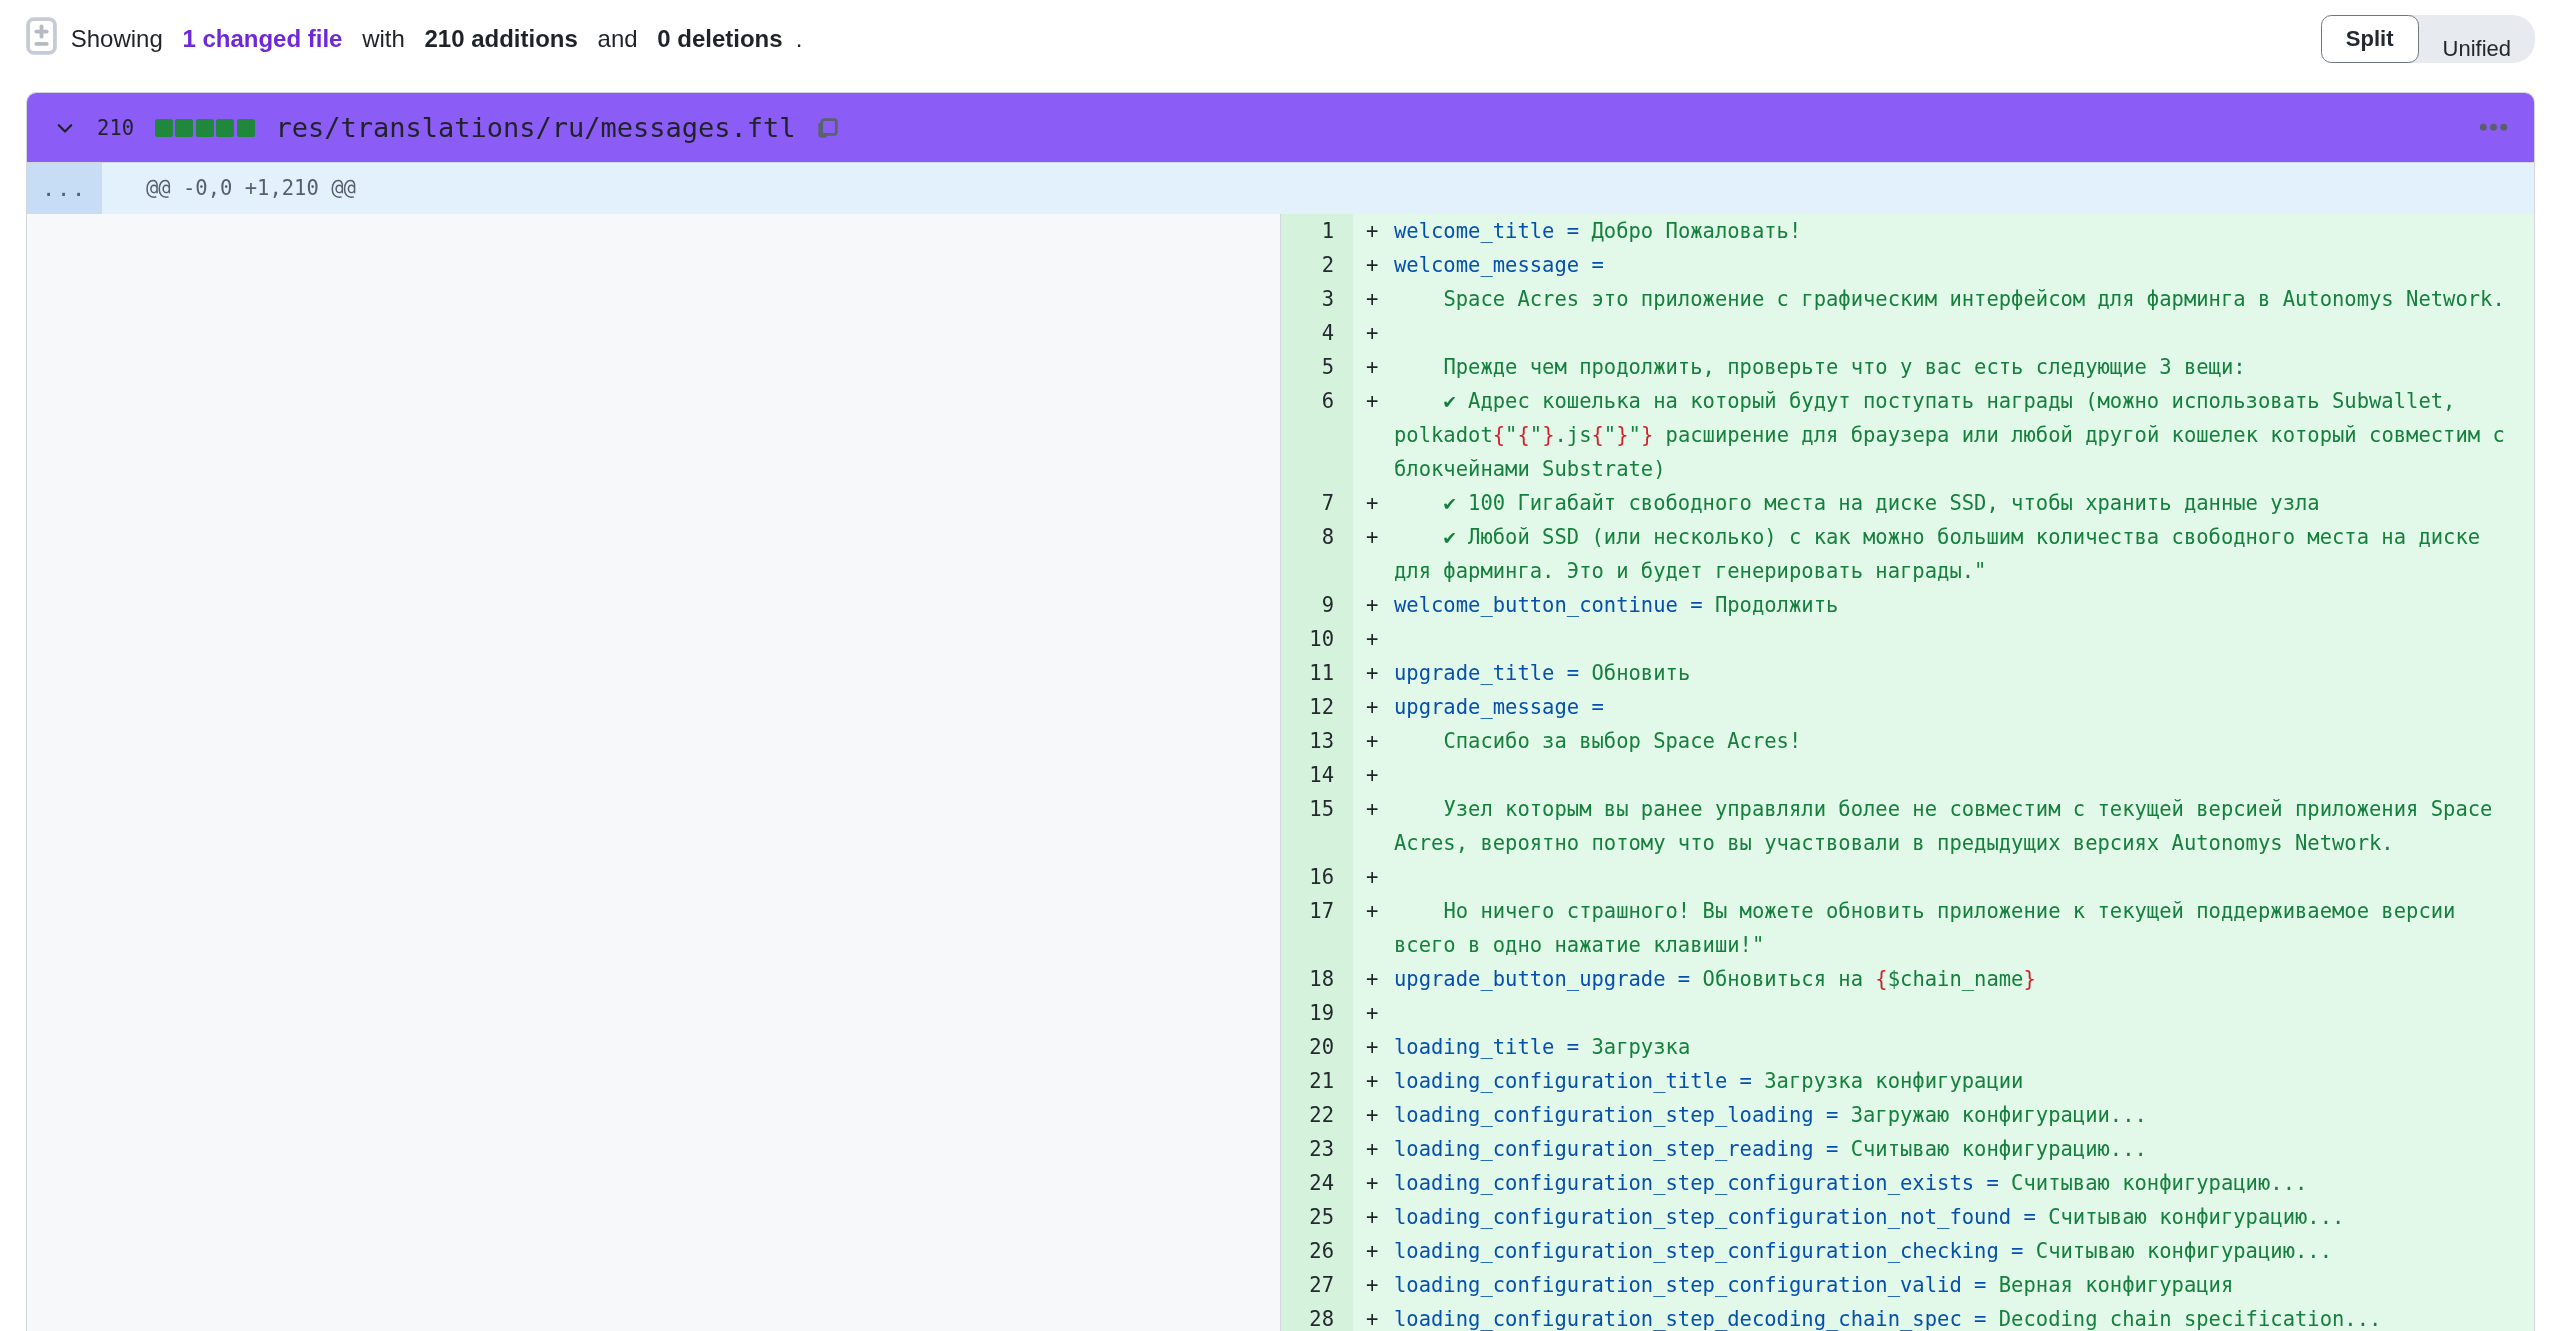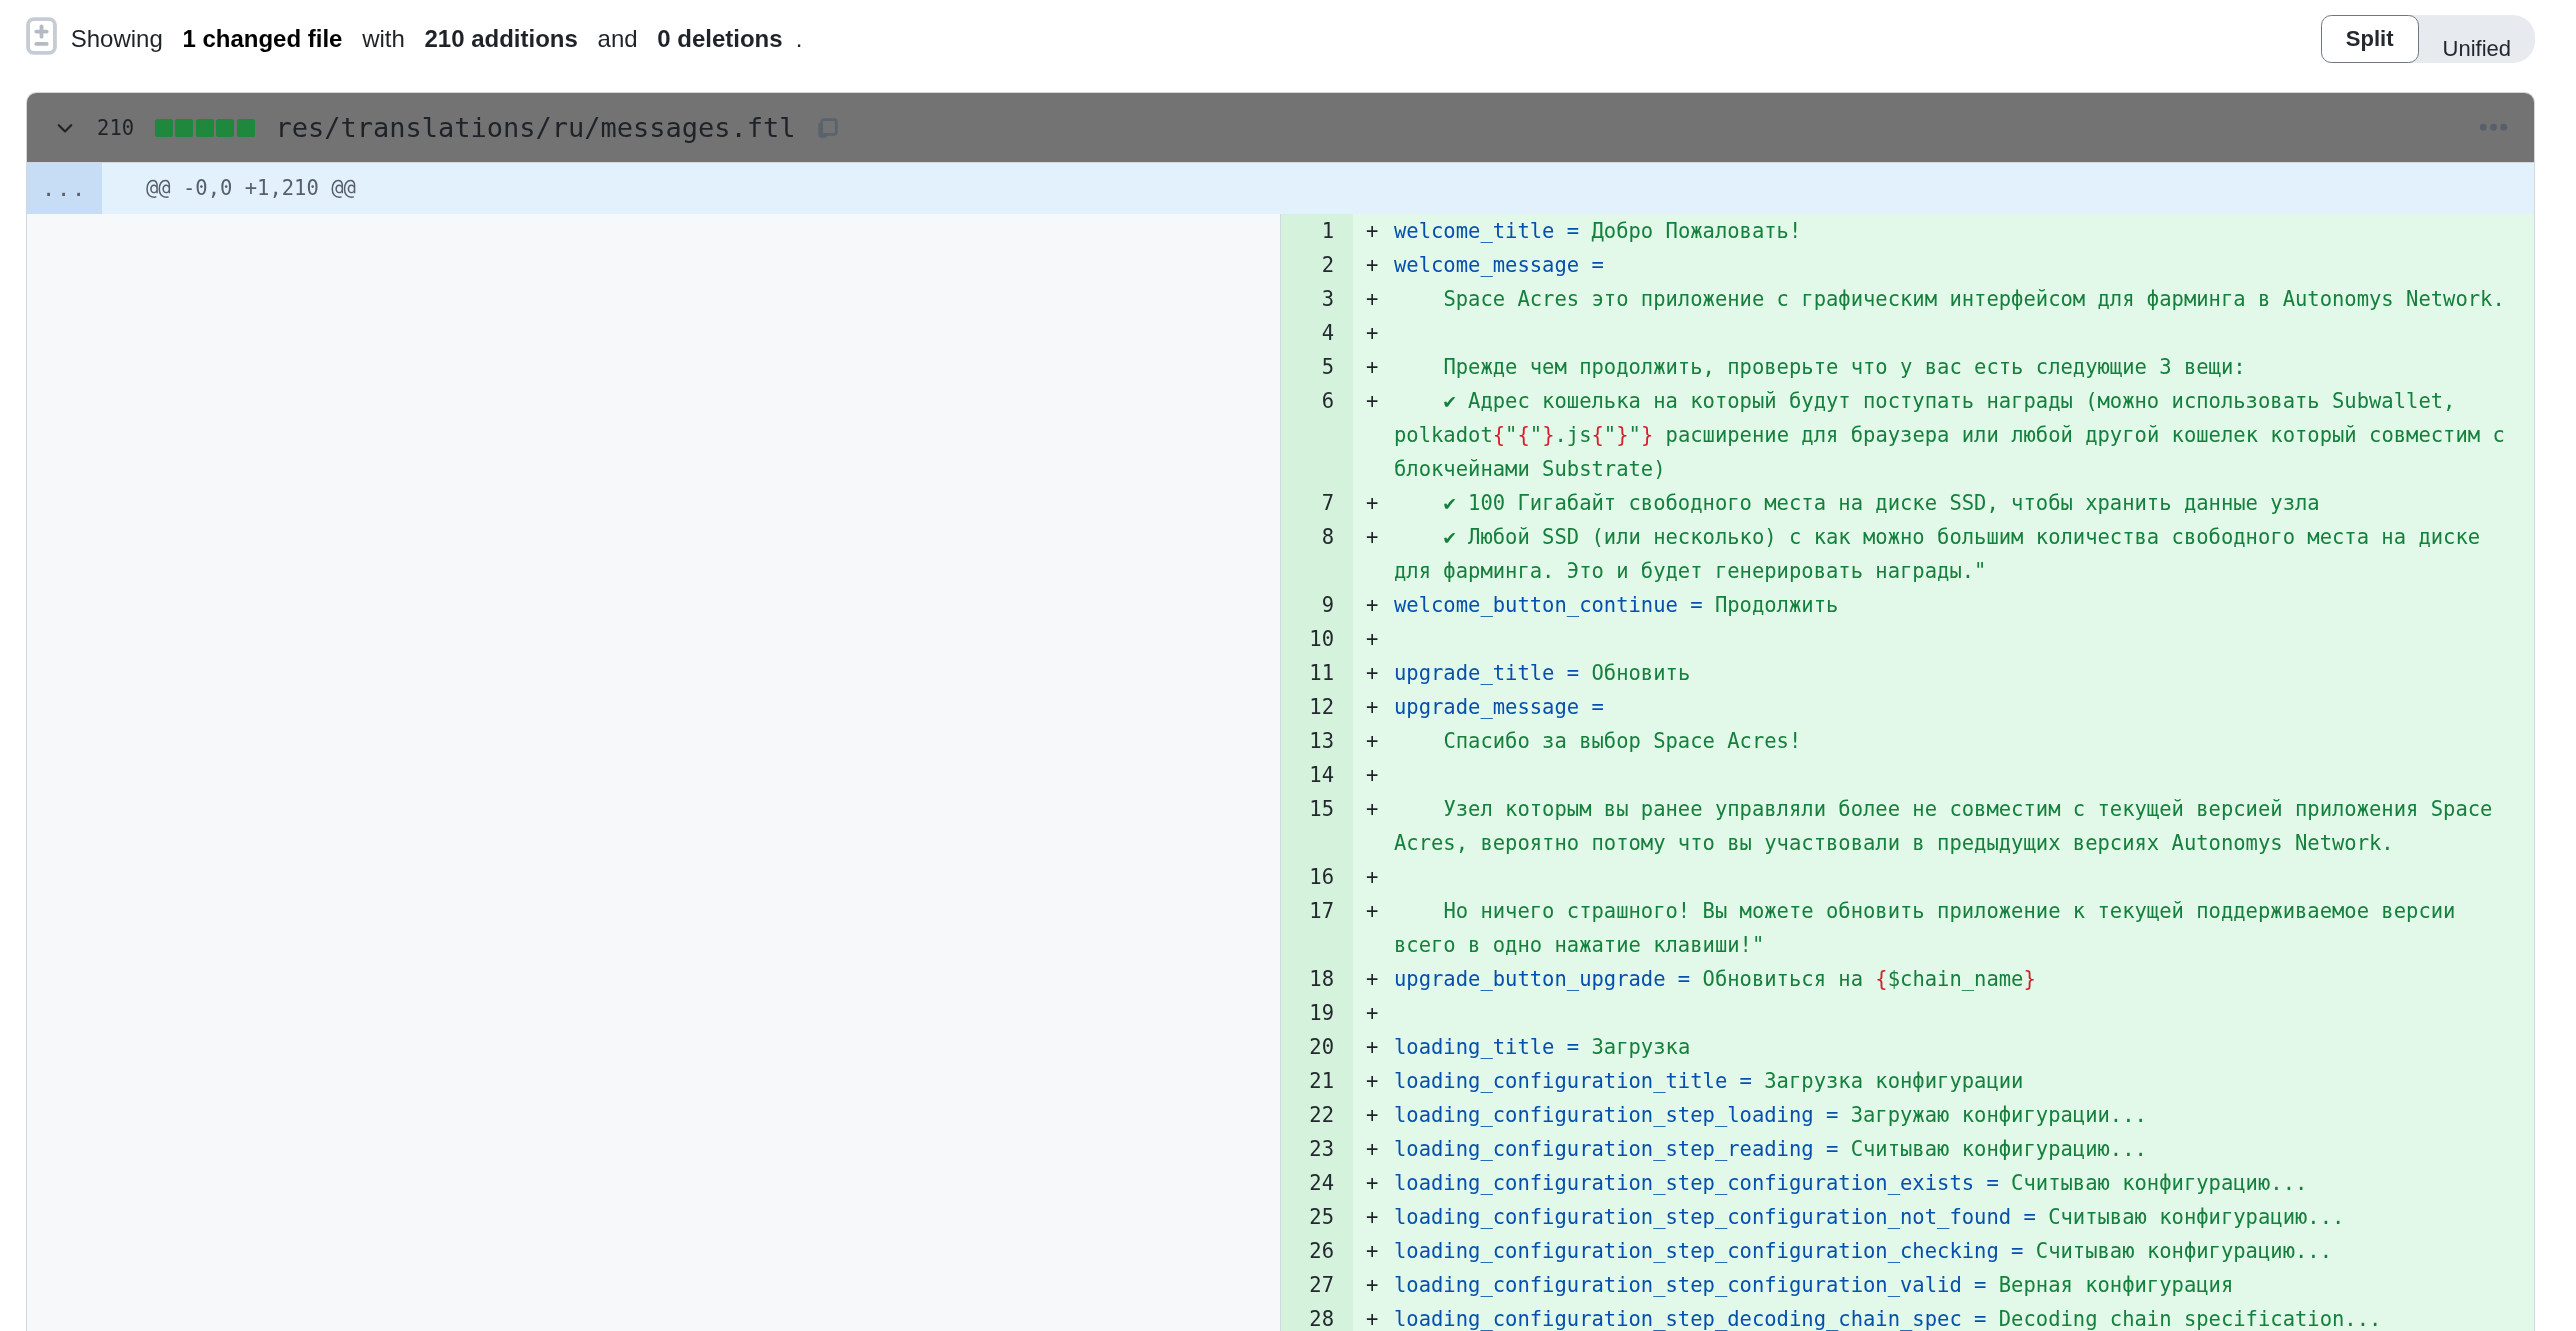--- a/index.html
+++ b/index.html
@@ -4,36 +4,36 @@
 <style>
   * { margin:0; padding:0; box-sizing:border-box; }
   html,body { width:2576px; height:1332px; overflow:hidden; background:#ffffff;
               font-family:"Liberation Sans", sans-serif; color:#1f2328; }
 
   
   .topbar { position:absolute; left:26px; top:10.3px; width:2509px; height:58px;
             display:flex; align-items:center; justify-content:space-between; }
   .topbar-left { display:flex; align-items:center; gap:13.7px; font-size:24px; }
   .summary-text { display:flex; align-items:baseline; gap:13px; white-space:pre; }
-  .summary-text .lnk { color:#000000; font-weight:600; cursor:pointer; }
+  .summary-text .lnk { color:#6d28d9; font-weight:600; cursor:pointer; }
   .summary-text b { font-weight:700; color:#1f2328; }
   .filediff-icon { width:31px; height:38px; }
 
   .seg-control { display:flex; height:48px; background:#e7eaee; border-radius:22px; overflow:visible; }
   .seg-btn { display:flex; align-items:center; justify-content:center; padding:0 24px;
              font-size:22px; color:#24292f; cursor:pointer; border-radius:10.3px; }
   .seg-btn.active { background:#ffffff; border:1.7px solid #6e7781; font-weight:700; }
   .seg-btn.inactive { background:transparent; font-weight:400;margin-top:20px; }
 
   
   .diff-container { position:absolute; left:26px; top:92px; width:2509px; height:1239px;
                     border:0.9px solid #d0d7de; border-bottom:none; border-radius:10.3px 10.3px 0 0;
                     overflow:hidden; background:#ffffff; }
 
-  .file-header { height:70px; background:#737373; border-bottom:0.9px solid #d0d7de;
+  .file-header { height:70px; background:#8b5cf6; border-bottom:0.9px solid #d0d7de;
                  display:flex; align-items:center; padding:0 22px; gap:15.4px;text-align:center; }
   .chevron-btn { width:31px; height:31px; display:flex; align-items:center; justify-content:center;
                  cursor:pointer; border-radius:5.1px; }
   .mono { font-family:"DejaVu Sans Mono","Liberation Mono",monospace; }
   .add-count { font-size:20.5px; color:#1f2328; margin-left:1.7px; }
   .diffstat { display:flex; gap:2.6px; margin:0 5.1px 0 5.1px; }
   .diffstat .blk { width:18px; height:18px; background:#1f883d; border-radius:2.6px; display:inline-block; }
   .file-path { font-size:27px; color:#1f2328; }
   .copy-btn { width:31px; height:31px; display:flex; align-items:center; justify-content:center;
               cursor:pointer; margin-left:1.7px; }

